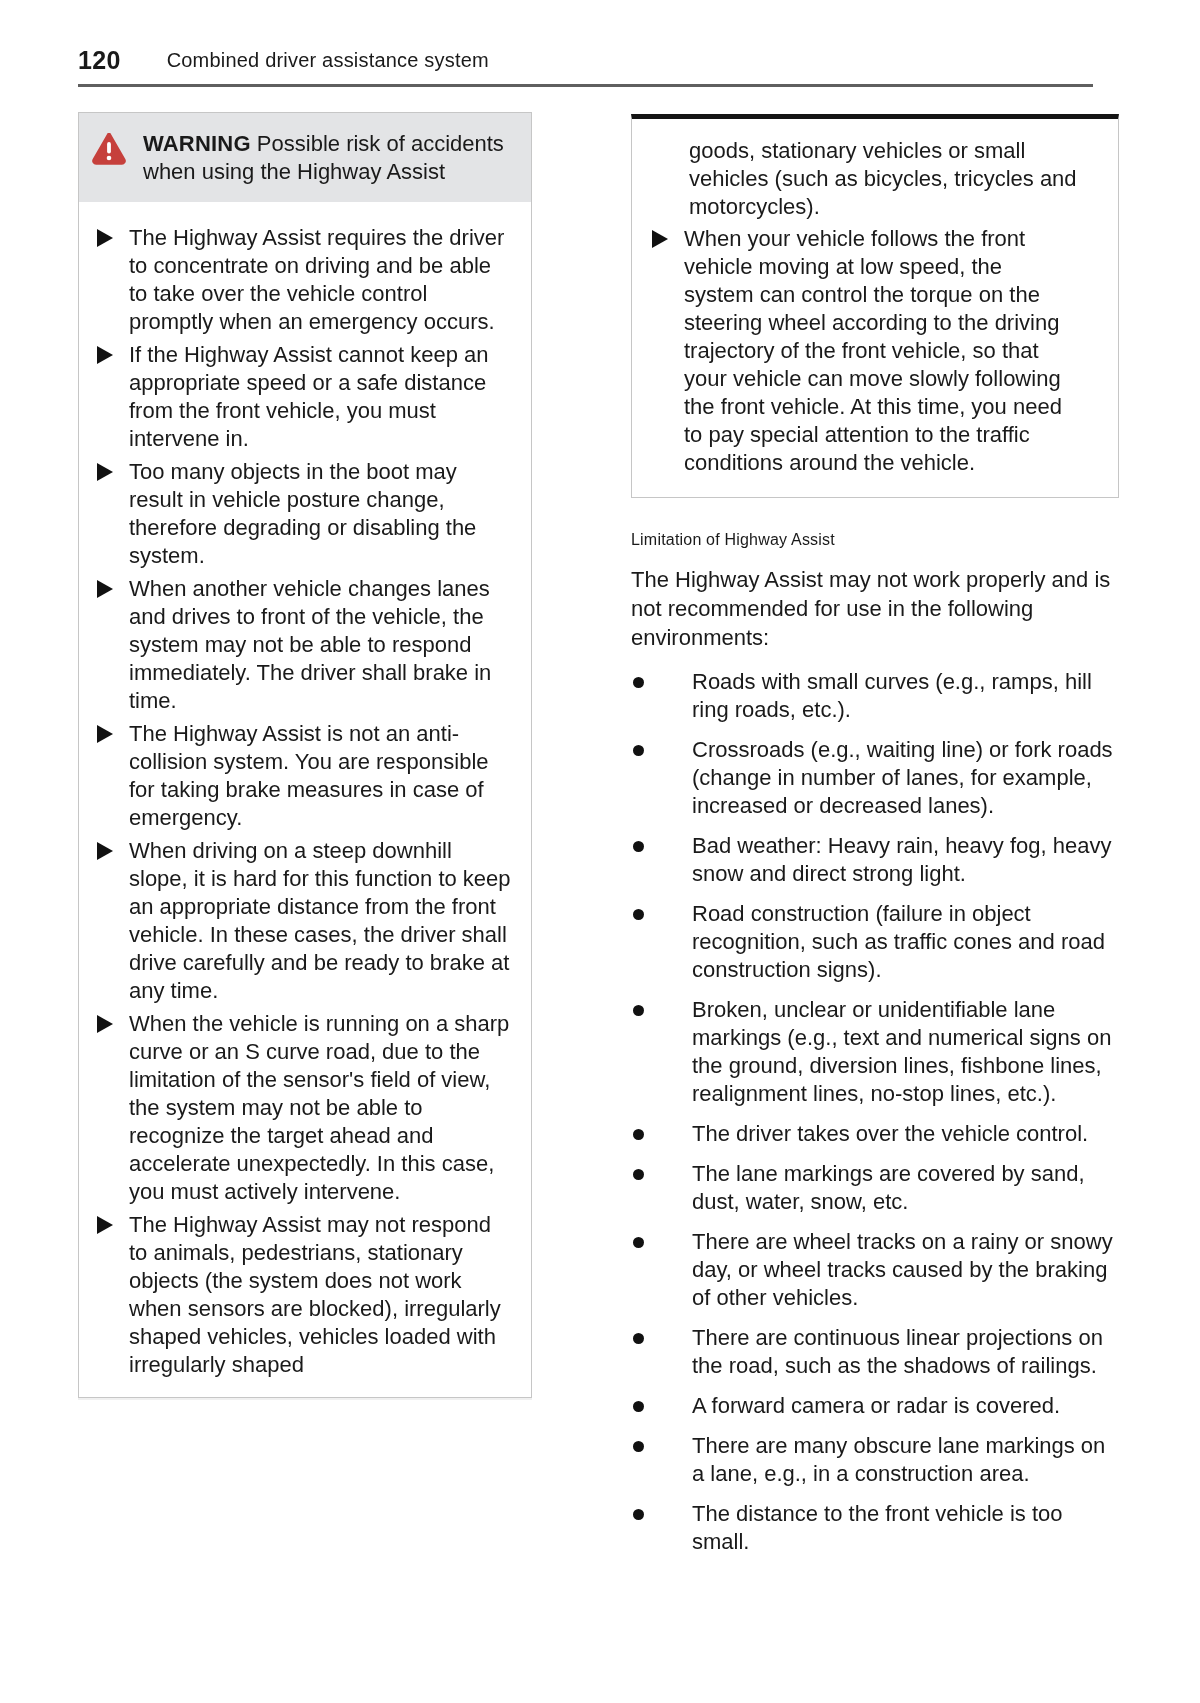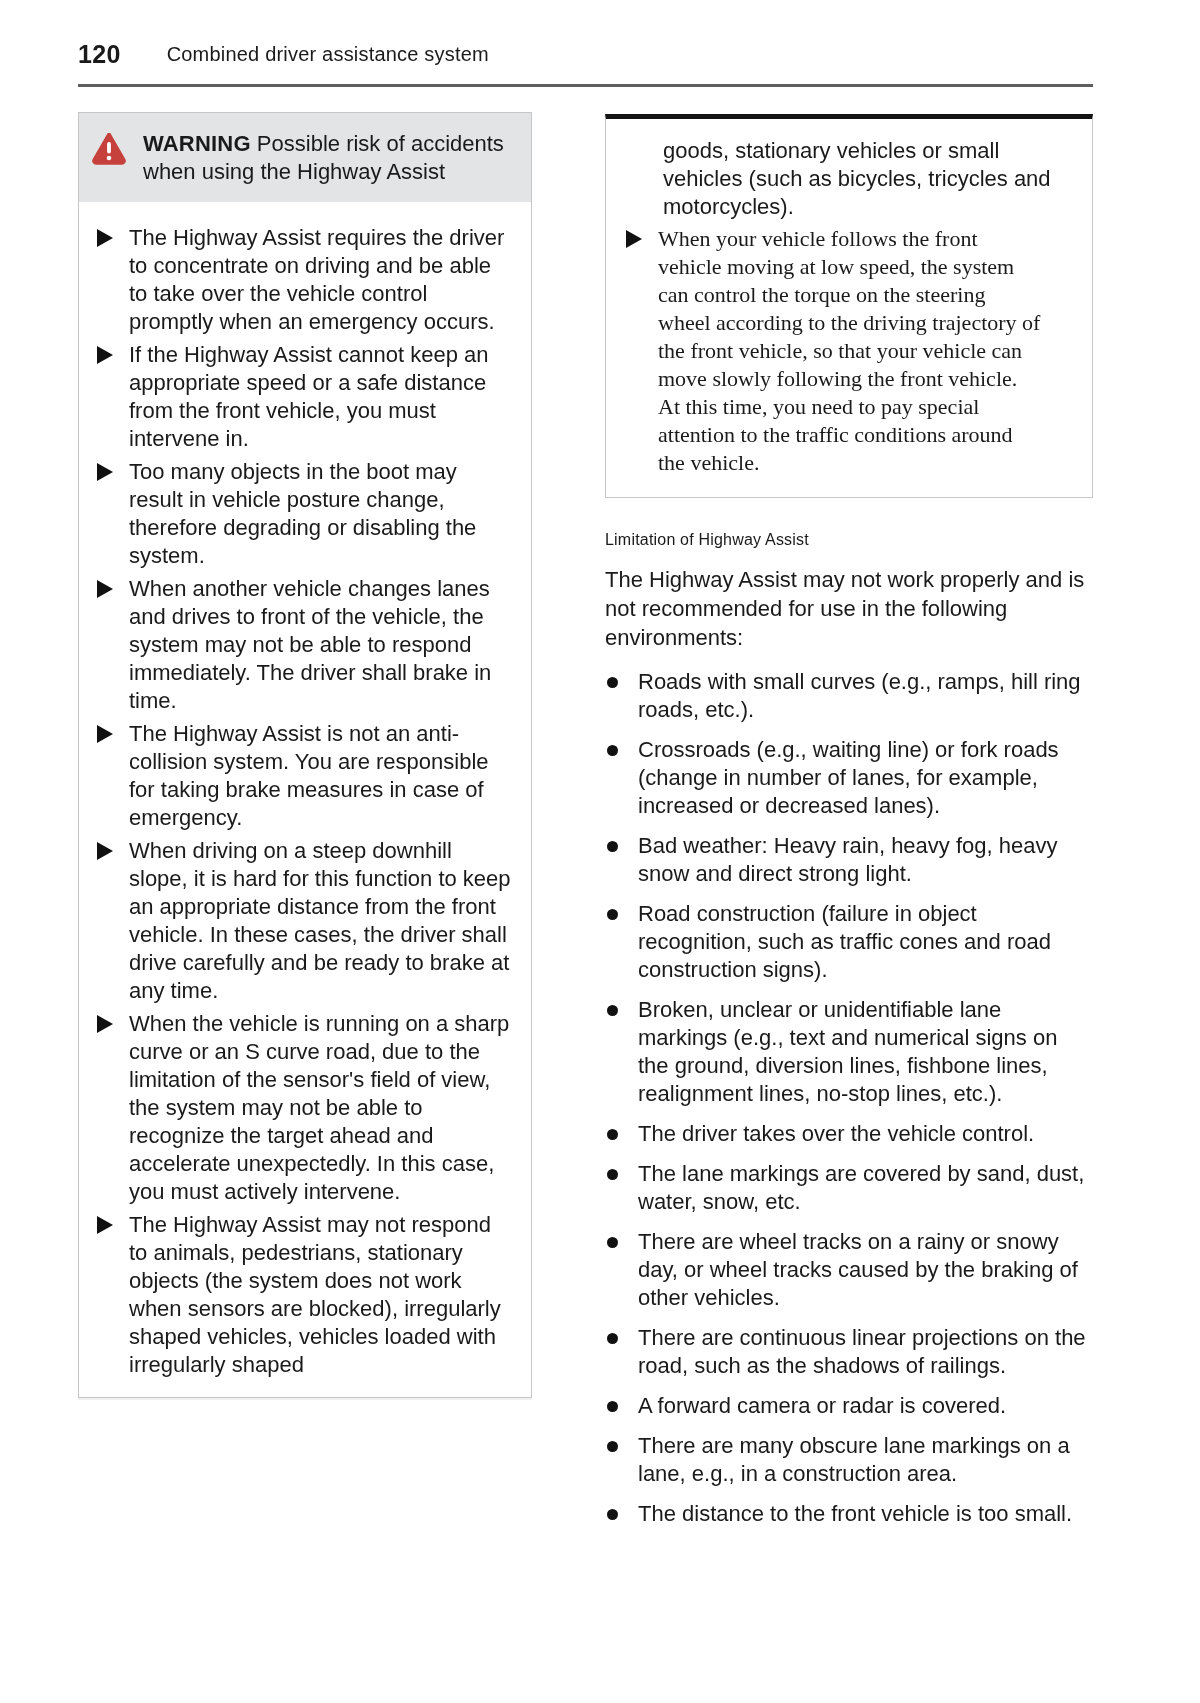--- a/index.html
+++ b/index.html
@@ -5,51 +5,51 @@
   html,body{margin:0;padding:0;background:#ffffff;}
   .page{
     position:relative;
     width:1200px;height:1703px;
     background:#ffffff;
     font-family:"Liberation Sans","DejaVu Sans",sans-serif;
     font-size:22px;line-height:28px;color:#1a1a1a;
     overflow:hidden;
   }
   
-  .hdr{position:absolute;left:78px;top:40px;display:flex;align-items:flex-start;}
+  .hdr{position:absolute;left:78px;top:46px;display:flex;align-items:flex-start;}
   .hdr .pagenum{font-size:25px;font-weight:bold;letter-spacing:.3px;}
   .hdr .ptitle{font-size:20px;margin-left:46px;letter-spacing:.2px;}
   .hdr-rule{position:absolute;left:78px;width:1015px;top:84px;height:3px;background:#5f5f5f;}
   
   .col-left{position:absolute;left:78px;top:112px;width:452px;}
-  .col-right{position:absolute;left:605px;top:114px;width:488px;}
+  .col-right{position:absolute;left:631px;top:114px;width:488px;}
   
   .warning-box{border:1px solid #c6c6c6;background:#fff;box-shadow:0 2px 0 rgba(0,0,0,.06);}
   .warn-head{position:relative;background:#e3e4e6;padding:17px 16px 16px 64px;}
   .warn-head .tri{position:absolute;left:13px;top:20px;}
   .warn-head p{margin:0;}
   .warn-label{font-weight:bold;letter-spacing:.2px;}
   
   ul.blist{list-style:none;margin:0;padding:22px 14px 18px 0;}
   ul.blist li{display:flex;align-items:flex-start;margin:0 0 5px 0;}
   ul.blist li:last-child{margin-bottom:0;}
   .arrow{flex:0 0 auto;width:0;height:0;margin:5px 0 0 18px;
          border-left:16px solid #111;border-top:9px solid transparent;border-bottom:9px solid transparent;}
   ul.blist .itxt{margin-left:16px;width:385px;}
   
   .cont-box{border:1px solid #c6c6c6;border-top:5px solid #141414;background:#fff;padding:18px 14px 20px 0;}
   .cont-box .overflow{margin:0 0 4px 57px;width:405px;}
-  .cont-box ul.blist{padding:0;font-family:Liberation Serif, serif;}
+  .cont-box ul.blist{padding:0;}
   .cont-box .arrow{margin-left:20px;}
   .cont-box .itxt{margin-left:21px;width:405px;}
   
   .limit-h{font-size:16px;line-height:30px;font-weight:normal;margin:27px 0 10px 0;letter-spacing:.2px;}
   .limit-intro{margin:0 0 12px 0;width:492px;line-height:29px;}
   ul.dlist{list-style:none;margin:0;padding:4px 0 0 0;}
-  ul.dlist li{display:flex;align-items:flex-start;margin:0 0 12px 0;}
+  ul.dlist li{display:flex;align-items:flex-start;margin:0 0 12px 0;gap:28px;}
   .dot{flex:0 0 auto;width:11px;height:11px;border-radius:50%;background:#111;margin:9px 0 0 2px;}
   ul.dlist .itxt{margin-left:20px;width:448px;}
 </style>
 </head>
 <body>
 
 <div class="page">
 
   <div class="hdr">
     <span class="pagenum">120</span>

